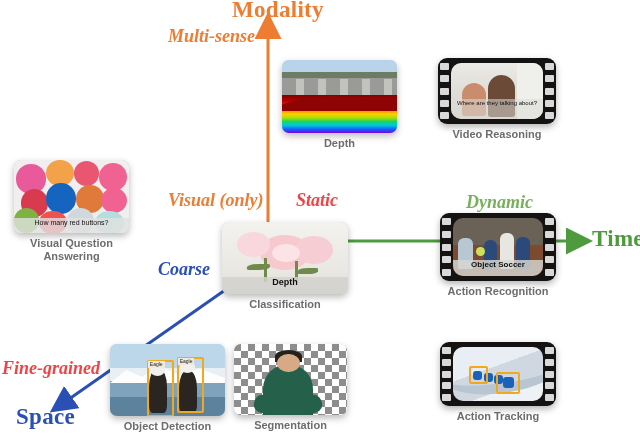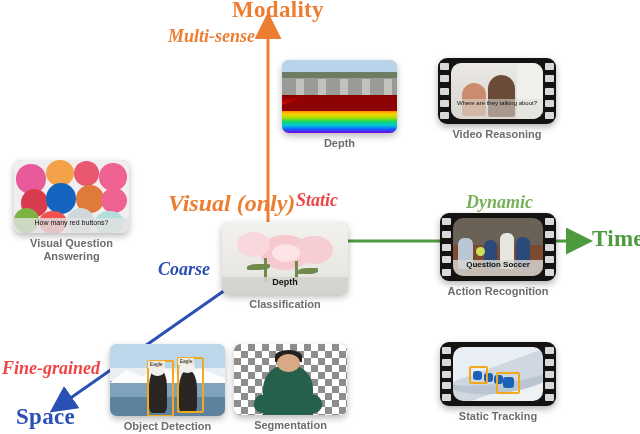--- a/index.html
+++ b/index.html
@@ -153,21 +153,21 @@
     <line x1="348" y1="241" x2="578" y2="241" stroke="#4e9a3f" stroke-width="3" marker-end="url(#ah-g)"></line>
 
     <line x1="228" y1="288" x2="62" y2="404" stroke="#2a4fb5" stroke-width="3" marker-end="url(#ah-b)"></line>
   </svg>
 
   <div class="axis-label" style="left:232px;top:-3px;font-size:23px;color:#ed7d31;">Modality</div>
   <div class="axis-label" style="left:592px;top:226px;font-size:23px;color:#4e9a3f;">Time</div>
   <div class="axis-label" style="left:16px;top:404px;font-size:23px;color:#2a4fb5;">Space</div>
 
   <div class="ital" style="left:168px;top:26px;font-size:18px;color:#ed7d31;">Multi-sense</div>
-  <div class="ital" style="left:168px;top:190px;font-size:24px;color:#ed7d31;text-align:right;">Visual (only)</div>
+  <div class="ital" style="left:168px;top:190px;font-size:18px;color:#ed7d31;text-align:right;">Visual (only)</div>
   <div class="ital" style="left:296px;top:190px;font-size:18px;color:#ef4444;">Static</div>
   <div class="ital" style="left:466px;top:192px;font-size:18px;color:#77b05a;">Dynamic</div>
   <div class="ital" style="left:158px;top:259px;font-size:18px;color:#2a4fb5;">Coarse</div>
   <div class="ital" style="left:2px;top:358px;font-size:18px;color:#ef4444;">Fine-grained</div>
 
 
   <div class="node" style="left:282px;top:60px;">
     <div class="thumb" style="width:115px;height:73px;">
       <div class="pic pic-depth">
         <div class="street"></div>
@@ -261,21 +261,21 @@
       </span>
       <div class="inner" style="height:100%;">
         <div class="pic pic-soccer">
           <span class="pl" style="left:6%;width:16%;height:54%;background:#b9c6d4;"></span>
           <span class="pl" style="left:34%;width:15%;height:50%;background:#2b4a7a;"></span>
           <span class="pl" style="left:52%;width:16%;height:62%;background:#e8e6e1;"></span>
           <span class="pl" style="left:70%;width:15%;height:56%;background:#2b4a7a;"></span>
           <span style="position:absolute;left:26%;bottom:34%;width:9px;height:9px;
                        background:#cde05a;border-radius:50%;"></span>
         </div>
-        <div class="caption-txt" style="font-size:8px;height:13px;font-weight:bold;background:rgba(215,215,210,.82);">Question Soccer</div>
+        <div class="caption-txt" style="font-size:8px;height:13px;font-weight:bold;background:rgba(215,215,210,.82);">Object Soccer</div>
       </div>
     </div>
     <div class="node-label">Action Recognition</div>
   </div>
 
   <div class="node" style="left:110px;top:344px;">
     <div class="thumb" style="width:115px;height:72px;">
       <div class="pic pic-eagle">
         <div class="mtn"></div>
         <div class="bird" style="left:34%;width:16%;height:62%;"></div>
@@ -327,16 +327,16 @@
           <div class="curve"></div>
           <span class="rider" style="left:22%;top:44%;width:9px;height:9px;"></span>
           <span class="rider" style="left:34%;top:48%;width:9px;height:9px;"></span>
           <span class="rider" style="left:46%;top:52%;width:9px;height:9px;"></span>
           <span class="rider" style="left:56%;top:56%;width:11px;height:11px;"></span>
           <div class="bbox" style="left:18%;top:36%;width:16%;height:26%;"></div>
           <div class="bbox" style="left:48%;top:46%;width:22%;height:34%;"></div>
         </div>
       </div>
     </div>
-    <div class="node-label">Static Tracking</div>
+    <div class="node-label">Action Tracking</div>
   </div>
 
 </div>
 
 </body></html>

